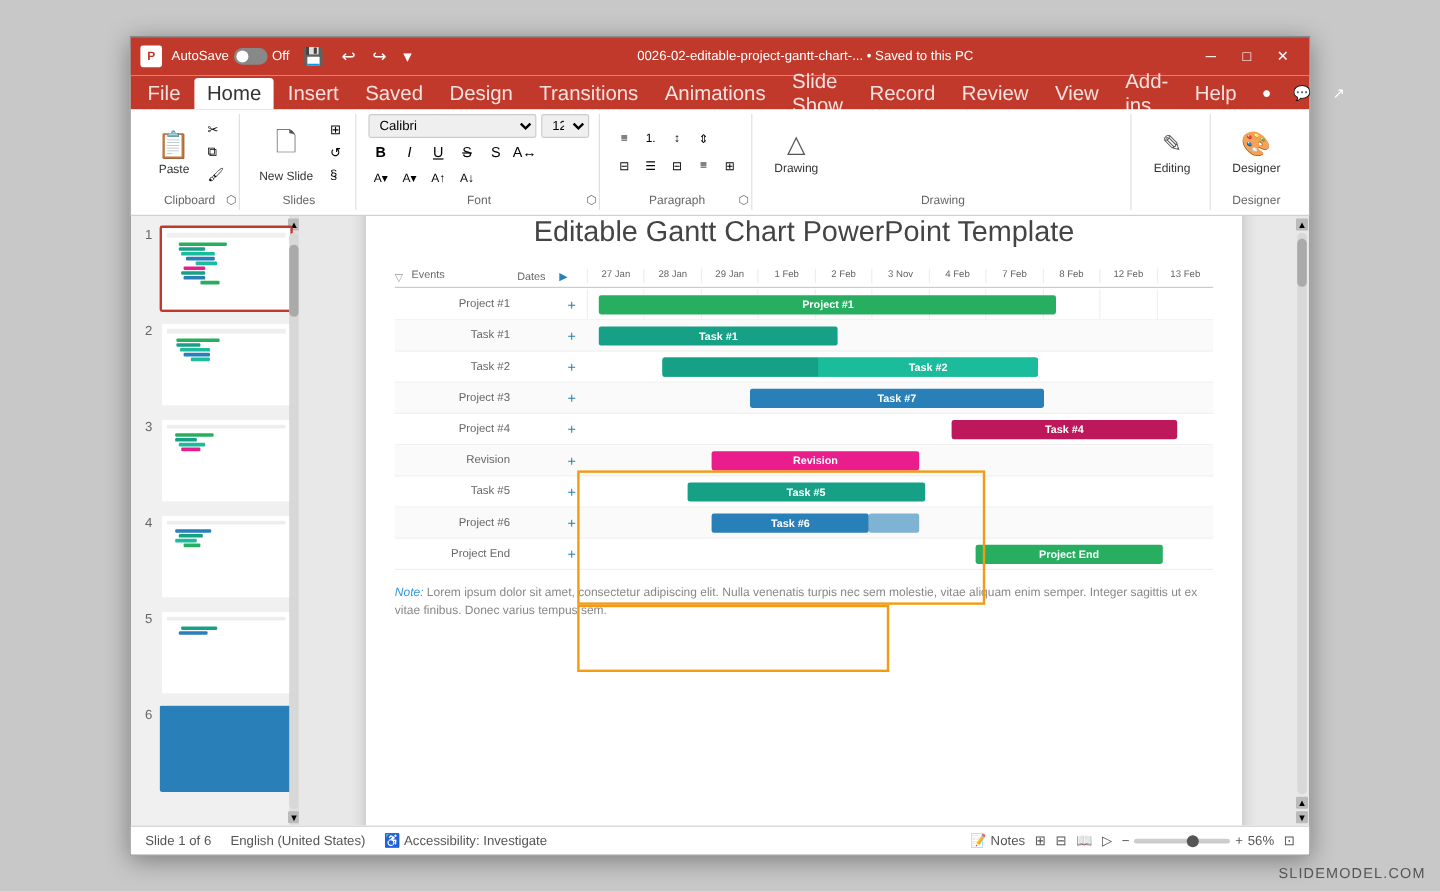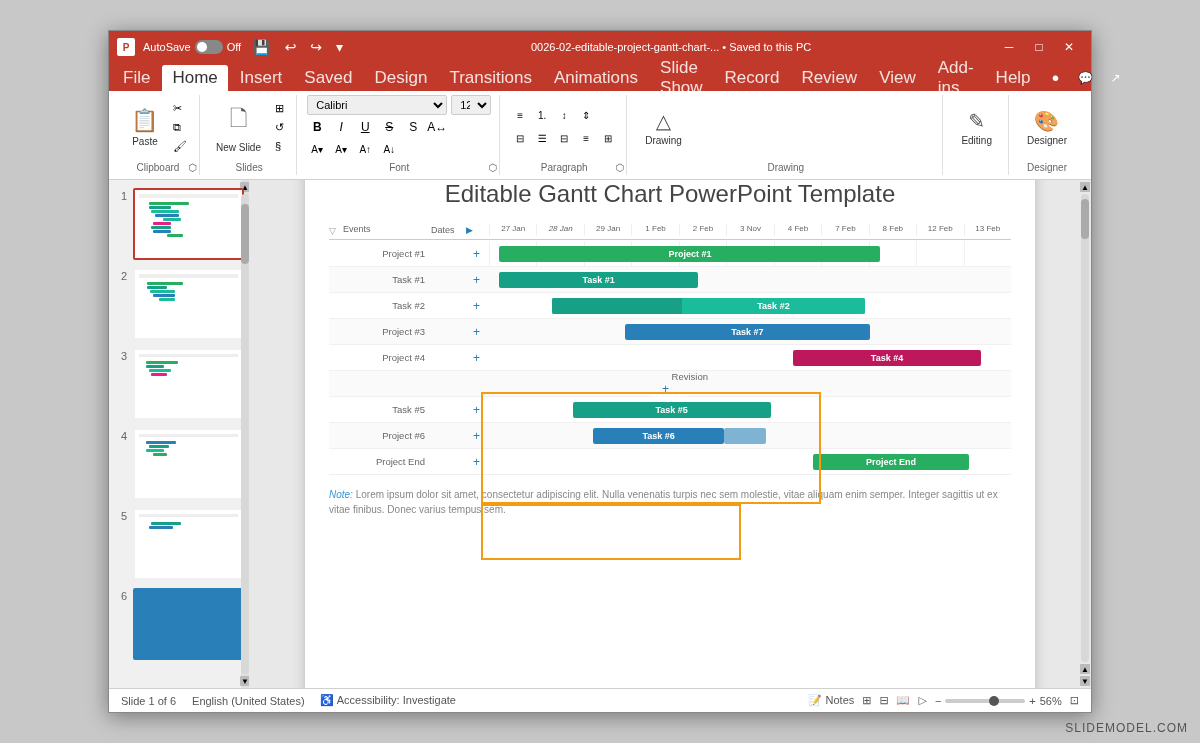--- a/index.html
+++ b/index.html
@@ -453,21 +453,21 @@
             <div style="width:14px;color:#999;font-size:9px;padding-top:2px;">▽</div>
             <div style="width:88px;font-size:9px;color:#666;">Events</div>
             <div style="width:42px;font-size:9px;color:#666;display:flex;align-items:center;justify-content:space-between;">
               <span>Dates</span>
               <span style="color:#2980b9;">▶</span>
             </div>
             <div style="width:16px;"></div>
 
             <div style="flex:1;display:flex;">
               <div style="flex:1;text-align:center;font-size:8px;color:#666;border-left:1px solid #eee;">27 Jan</div>
-              <div style="flex:1;text-align:center;font-size:8px;color:#666;border-left:1px solid #eee;font-style:italic;">28 Jan</div>
+              <div style="flex:1;text-align:center;font-size:8px;color:#666;border-left:1px solid #eee;">28 Jan</div>
               <div style="flex:1;text-align:center;font-size:8px;color:#666;border-left:1px solid #eee;">29 Jan</div>
               <div style="flex:1;text-align:center;font-size:8px;color:#666;border-left:1px solid #eee;">1 Feb</div>
               <div style="flex:1;text-align:center;font-size:8px;color:#666;border-left:1px solid #eee;">2 Feb</div>
               <div style="flex:1;text-align:center;font-size:8px;color:#666;border-left:1px solid #eee;">3 Nov</div>
               <div style="flex:1;text-align:center;font-size:8px;color:#666;border-left:1px solid #eee;">4 Feb</div>
               <div style="flex:1;text-align:center;font-size:8px;color:#666;border-left:1px solid #eee;">7 Feb</div>
               <div style="flex:1;text-align:center;font-size:8px;color:#666;border-left:1px solid #eee;">8 Feb</div>
               <div style="flex:1;text-align:center;font-size:8px;color:#666;border-left:1px solid #eee;">12 Feb</div>
               <div style="flex:1;text-align:center;font-size:8px;color:#666;border-left:1px solid #eee;">13 Feb</div>
             </div>
@@ -531,21 +531,21 @@
           <div style="display:flex;align-items:center;height:26px;border-bottom:1px solid #f0f0f0;">
             <div style="width:14px;"></div>
             <div style="width:88px;font-size:9.5px;color:#666;text-align:right;padding-right:6px;">Project #4</div>
             <div style="width:42px;"></div>
             <div style="width:16px;color:#2980b9;font-size:12px;cursor:pointer;">+</div>
             <div style="flex:1;position:relative;height:100%;display:flex;align-items:center;">
               <div style="position:absolute;left:55%;width:36%;height:16px;background:#be185d;border-radius:2px;display:flex;align-items:center;justify-content:center;font-size:9px;font-weight:600;color:white;margin-left:17px;">Task #4</div>
             </div>
           </div>
 
-          <div style="display:flex;align-items:center;height:26px;border-bottom:1px solid #f0f0f0;background:#fafafa;flex-direction:column;">
+          <div style="display:flex;align-items:center;height:26px;border-bottom:1px solid #f0f0f0;background:#fafafa;">
             <div style="width:14px;"></div>
             <div style="width:88px;font-size:9.5px;color:#666;text-align:right;padding-right:6px;">Revision</div>
             <div style="width:42px;"></div>
             <div style="width:16px;color:#2980b9;font-size:12px;cursor:pointer;">+</div>
             <div style="flex:1;position:relative;height:100%;display:flex;align-items:center;">
               <div style="position:absolute;left:20%;width:33%;height:16px;background:#e91e8c;border-radius:2px;display:flex;align-items:center;justify-content:center;font-size:9px;font-weight:600;color:white;">Revision</div>
             </div>
           </div>
 
           <div style="display:flex;align-items:center;height:26px;border-bottom:1px solid #f0f0f0;">

